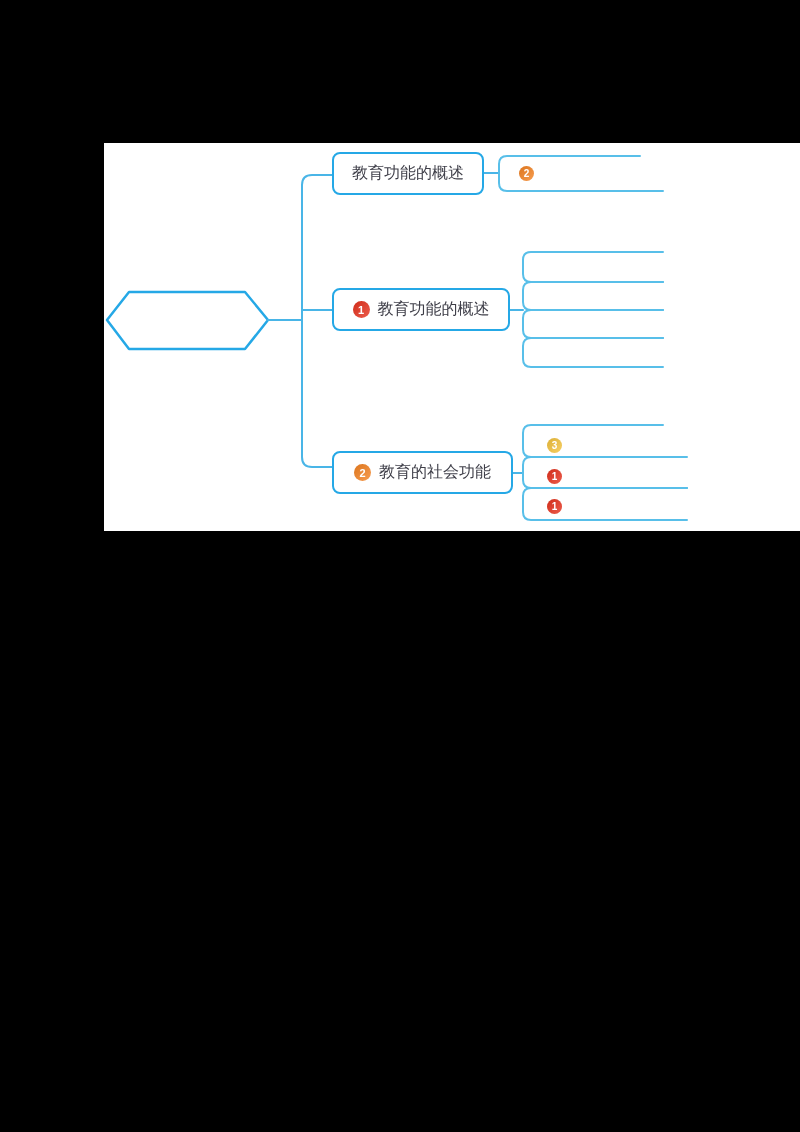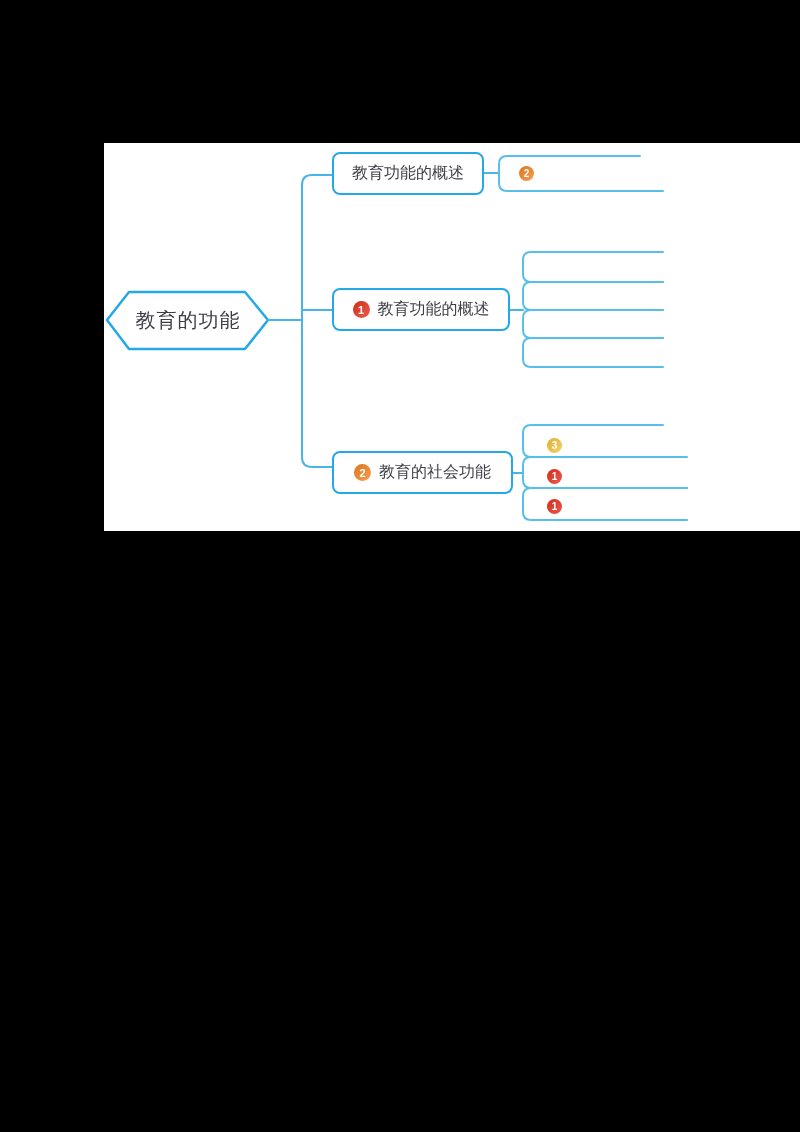--- a/index.html
+++ b/index.html
@@ -60,23 +60,20 @@
       <path class="child-outline" d="M559,167 H427 Q419,167 419,175 V187 Q419,195 427,195 H559"></path>
       <path class="child-outline" d="M559,195 H427 Q419,195 419,203 V216 Q419,224 427,224 H559"></path>
 
       <path class="conn" d="M409,330 H419"></path>
 
       <path class="child-outline" d="M559,282 H427 Q419,282 419,290 V306 Q419,314 427,314 H559"></path>
       <path class="child-outline" d="M583,314 H427 Q419,314 419,322 V337 Q419,345 427,345 H583"></path>
       <path class="child-outline" d="M583,345 H427 Q419,345 419,353 V369 Q419,377 427,377 H583"></path>
     </svg>
 
-    <div class="root-label">
-      <span>教育的功能</span>
-    </div>
 
     <div class="node box1">
       <span class="nlabel">教育功能的概述</span>
     </div>
 
     <div class="node box2">
       <span class="badge b17 red">1</span>
       <span class="nlabel">教育功能的概述</span>
     </div>
 

